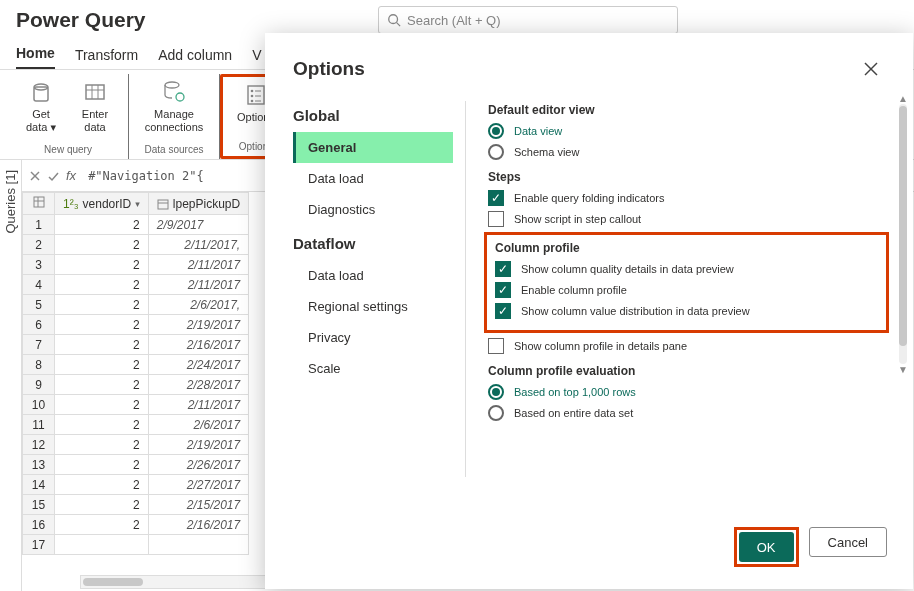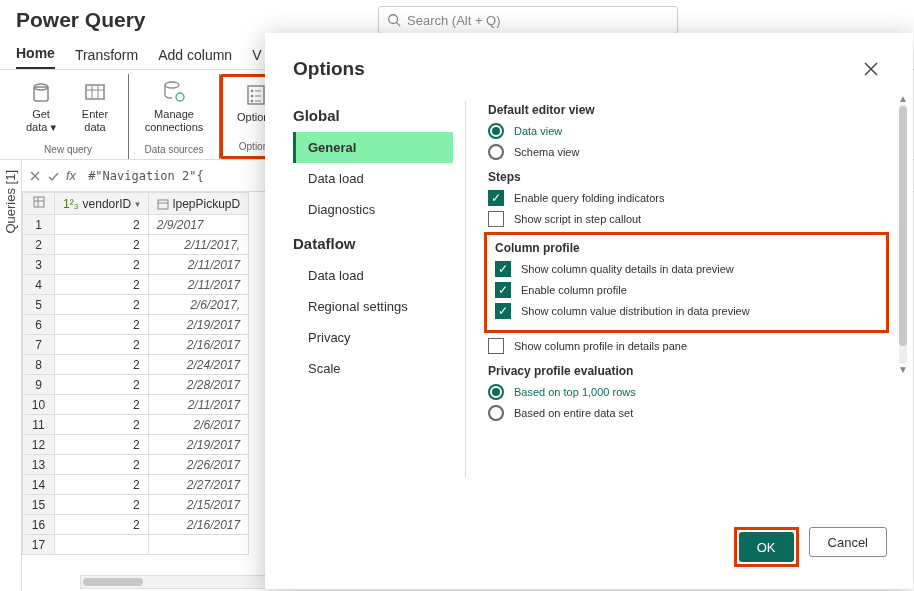--- a/index.html
+++ b/index.html
@@ -365,21 +365,21 @@
         <div class="check on">
             <span class="box"></span>
             <span>Show column value distribution in data preview</span>
           </div>
       </div>
       <div class="check">
           <span class="box"></span>
           <span>Show column profile in details pane</span>
         </div>
 
-      <div class="grouplabel" style="margin-top:10px">Privacy profile evaluation</div>
+      <div class="grouplabel" style="margin-top:10px">Column profile evaluation</div>
       <div class="radio selected">
           <span class="bullet"></span>
           <span class="lbl">Based on top 1,000 rows</span>
         </div>
       <div class="radio">
           <span class="bullet"></span>
           <span class="lbl">Based on entire data set</span>
         </div>
     </div>
     <div class="scrollbar">

